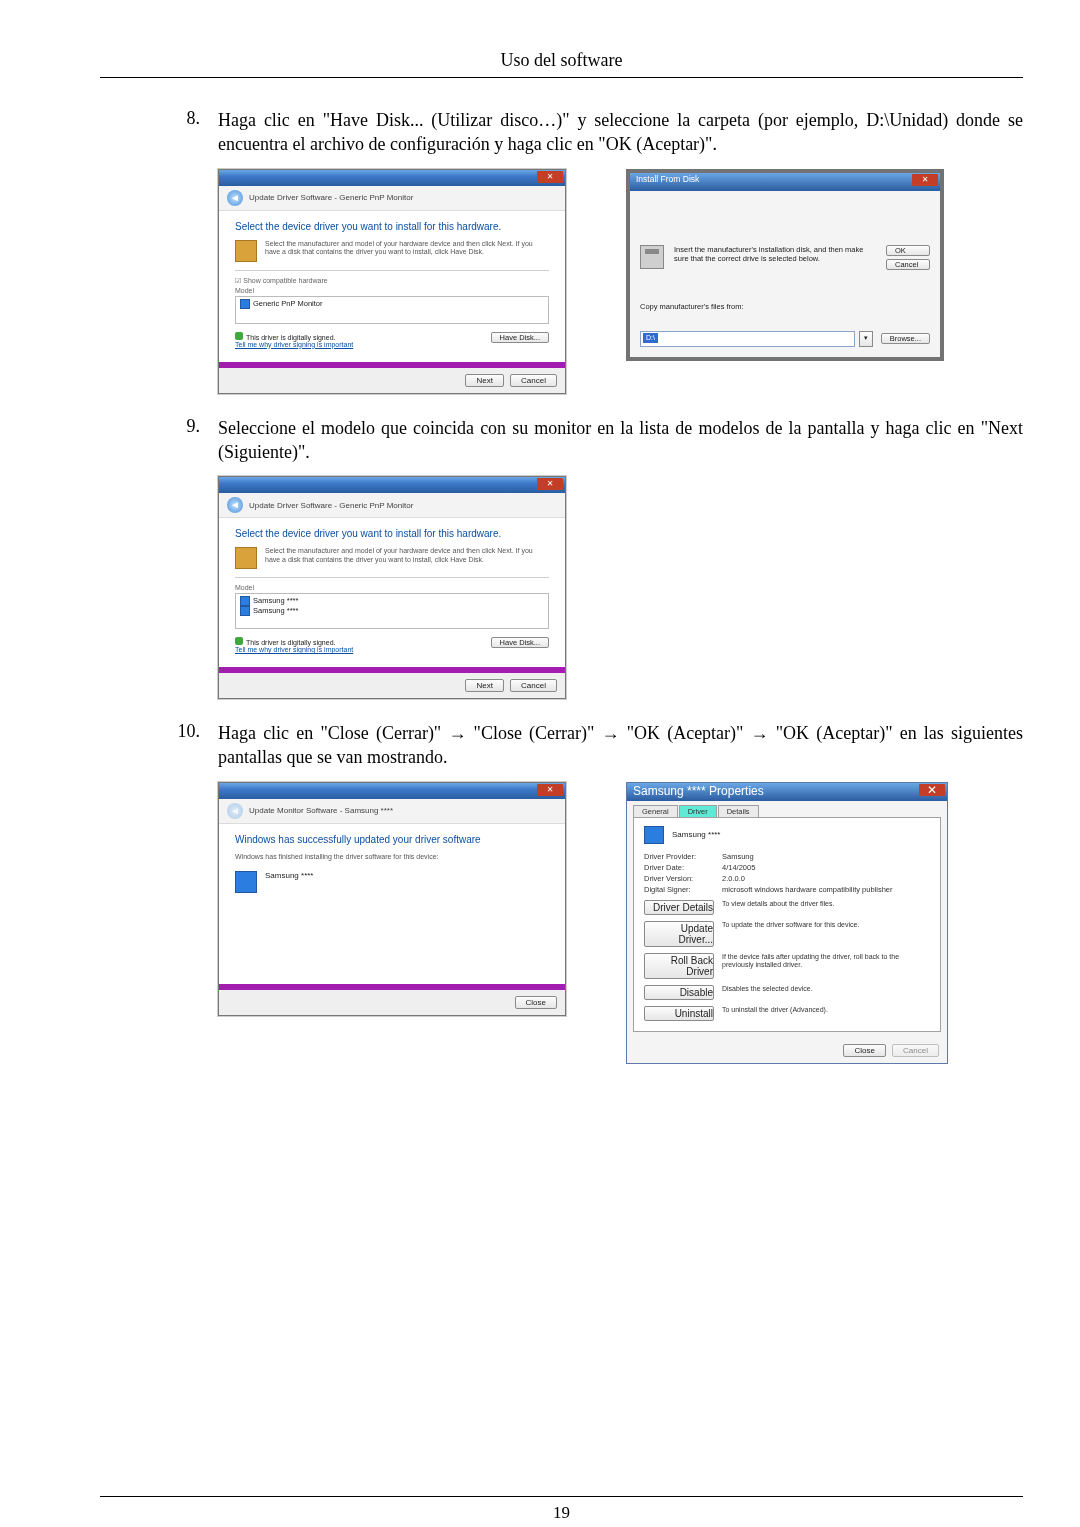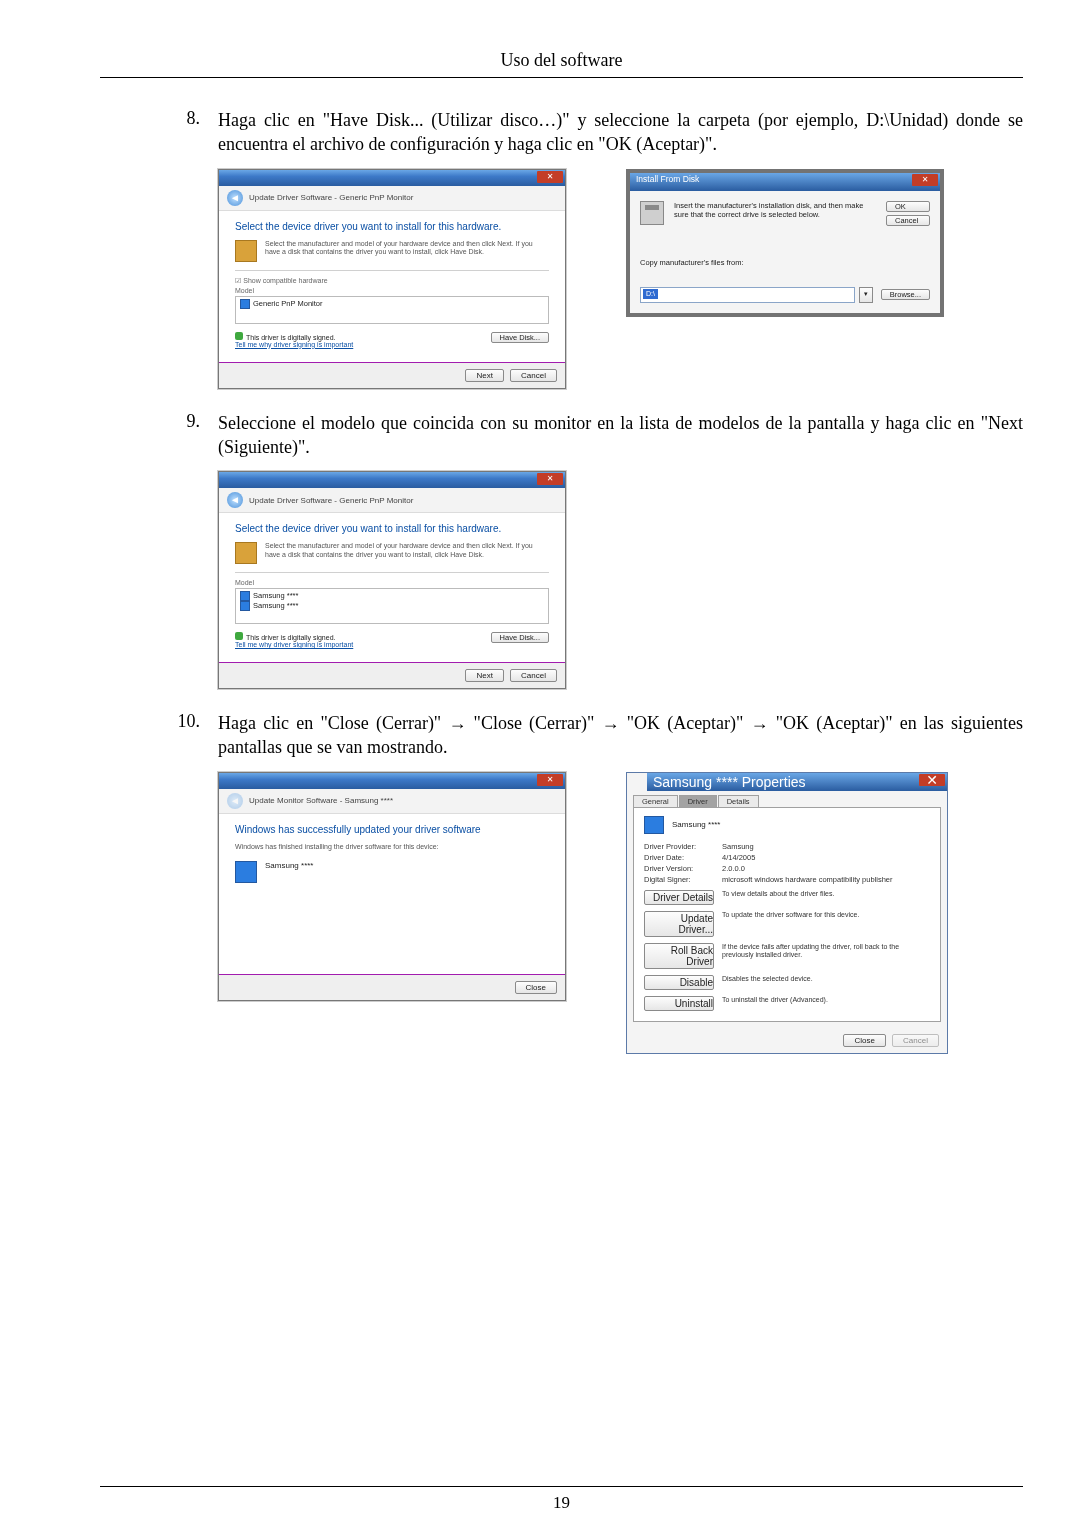--- a/index.html
+++ b/index.html
@@ -175,21 +175,21 @@
     margin-right: 3px;
     border-radius: 2px;
   }
   .wizard .link {
     color: #0a4fa4;
     text-decoration: underline;
     font-size: 7px;
   }
   .wizard .footer {
     background: #efefef;
-    border-top: 1px solid #a21caf;
+    border-top: 6px solid #a21caf;
     padding: 6px 8px;
     text-align: right;
   }
   .btn {
     display: inline-block;
     border: 1px solid #8a8a8a;
     background: linear-gradient(#fdfdfd, #e6e6e6);
     padding: 1px 10px;
     font-size: 8px;
     border-radius: 2px;
@@ -228,20 +228,21 @@
     text-align: center;
     line-height: 12px;
     border-radius: 1px;
   }
   .dlg .dlg-body {
     padding: 10px 10px 10px 10px;
   }
   .dlg .row-top {
     display: flex;
     gap: 10px;
+    margin-top: 44px;
   }
   .dlg .floppy {
     width: 22px;
     height: 22px;
     background: #cfcfcf;
     border: 1px solid #888;
     flex-shrink: 0;
     position: relative;
   }
   .dlg .floppy::after {
@@ -308,24 +309,23 @@
     border: 1px solid #5c7aa8;
     background: #f4f4f4;
     font-family: "Segoe UI", Tahoma, sans-serif;
     font-size: 8px;
     color: #222;
   }
   .prop .dlg-title {
     height: 16px;
     background: linear-gradient(#6aa7e6, #2a5ca0);
     color: #fff;
-    font-size: 14px;
+    font-size: 12px;
     padding: 1px 6px;
     position: relative;
-    margin-left: 20px;
   }
   .prop .close-x {
     position: absolute;
     right: 2px;
     top: 1px;
     width: 26px;
     height: 12px;
     background: #c33d27;
     color: #fff;
     text-align: center;
@@ -336,21 +336,21 @@
     display: flex;
     gap: 0;
     padding: 4px 6px 0 6px;
     background: #f4f4f4;
   }
   .prop .tab {
     border: 1px solid #a0a0a0;
     border-bottom: none;
     padding: 1px 8px;
     font-size: 7.5px;
-    background: #a3a3a3;
+    background: #5eead4;
     margin-right: 1px;
     color: #333;
   }
   .prop .tab.inactive {
     background: #eaeaea;
   }
   .prop .body {
     margin: 0 6px 6px 6px;
     border: 1px solid #a0a0a0;
     background: #fff;

